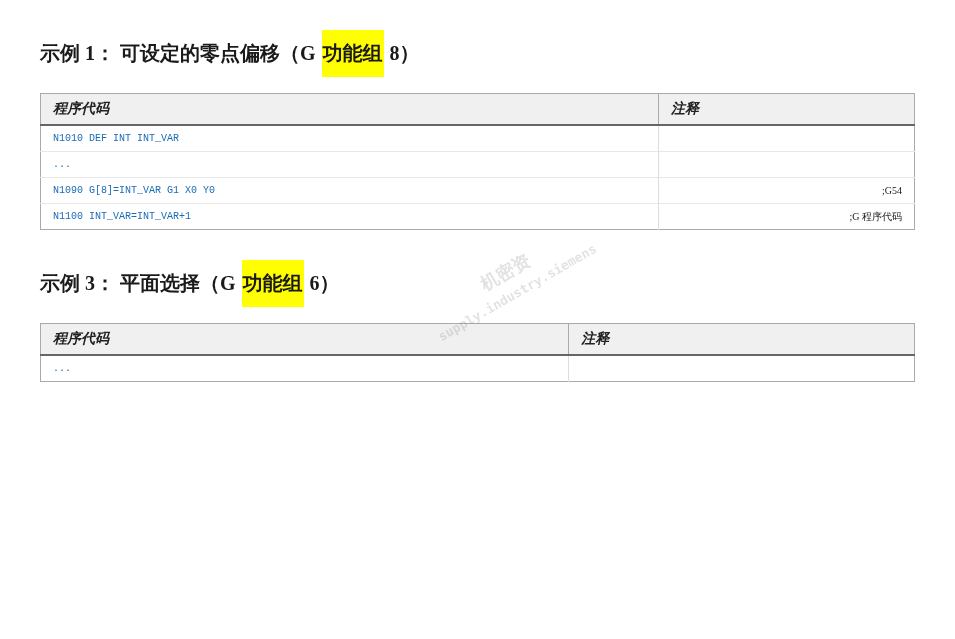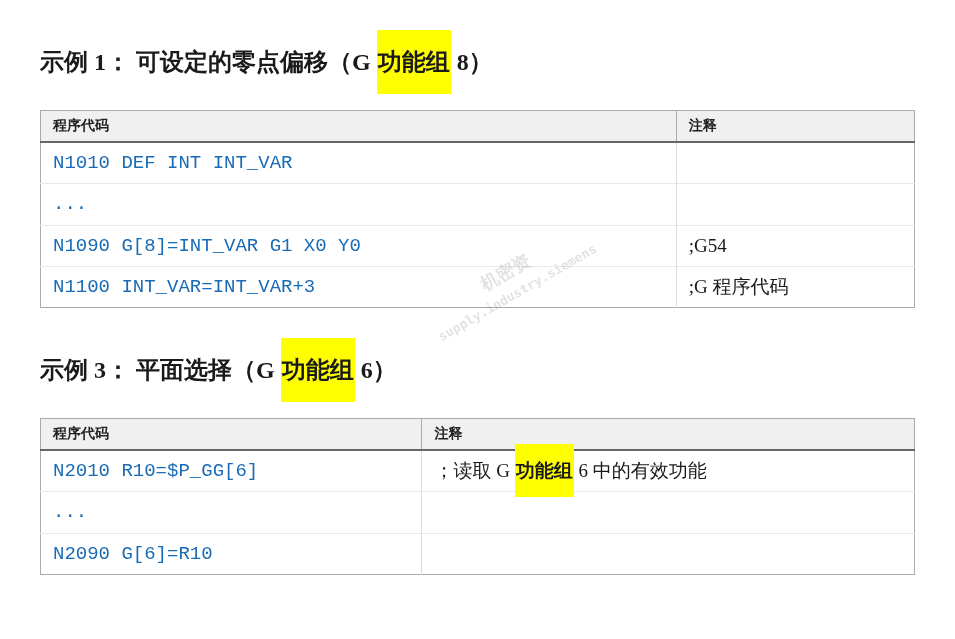--- a/index.html
+++ b/index.html
@@ -8,71 +8,73 @@
       font-family: "SimSun", "宋体", serif;
       font-size: 14px;
       color: #222;
       padding: 30px 40px;
       width: 955px;
       min-height: 639px;
       position: relative;
     }
 
     .section-title {
-      font-size: 24px;
+      font-size: 20px;
       font-weight: bold;
       color: #1a1a1a;
       margin-bottom: 16px;
       display: flex;
       align-items: baseline;
       gap: 6px;
     }
 
     .highlight-yellow {
       background-color: #ffff00;
       font-weight: bold;
-      padding: 16px 1px;
+      padding: 10px 1px;
     }
 
     .code-table {
       width: 100%;
       border-collapse: collapse;
       margin-bottom: 30px;
       border: 1px solid #aaa;
     }
 
     .code-table th {
       background: #f0f0f0;
       border-bottom: 2px solid #666;
       border-right: 1px solid #aaa;
       padding: 6px 12px;
       font-weight: bold;
       font-size: 14px;
       color: #222;
       text-align: left;
+      font-style: italic;
     }
 
     .code-table th:last-child {
       border-right: none;
     }
 
     .code-table td {
       padding: 4px 12px;
       vertical-align: top;
       border-right: 1px solid #ddd;
       font-family: "Courier New", Courier, monospace;
-      font-size: 19px;
+      font-size: 10px;
       line-height: 1.7;
       color: #1a6bb5;
     }
 
     .code-table td:last-child {
       border-right: none;
       color: #1a1a1a;
       font-family: "SimSun", "宋体", serif;
+      text-align: right;
     }
 
     .code-table tr {
       border-bottom: 1px solid #e8e8e8;
     }
 
     .code-table tr:last-child {
       border-bottom: none;
     }
 
@@ -140,46 +142,38 @@
     </tr>
     <tr>
       <td>...</td>
       <td class="comment-cell"></td>
     </tr>
     <tr>
       <td>N1090 G[8]=INT_VAR G1 X0 Y0</td>
       <td class="comment-cell">;G54</td>
     </tr>
     <tr>
-      <td>N1100 INT_VAR=INT_VAR+3</td>
+      <td>N1100 INT_VAR=INT_VAR+1</td>
       <td class="comment-cell">;G 程序代码</td>
     </tr>
   </tbody>
 </table>
 
 <div class="section-title">
   <span>示例 3：  平面选择（G </span>
     <span class="highlight-yellow">功能组</span>
     <span> 6）</span>
 </div>
 
 <table class="code-table">
   <thead>
     <tr>
       <th>程序代码</th>
       <th>注释</th>
     </tr>
   </thead>
   <tbody>
     <tr>
-      <td>N2010 R10=$P_GG[6]</td>
-      <td class="comment-cell">；读取 G <span class="highlight-yellow">功能组</span> 6 中的有效功能</td>
-    </tr>
-    <tr>
       <td>...</td>
-      <td class="comment-cell"></td>
-    </tr>
-    <tr>
-      <td>N2090 G[6]=R10</td>
       <td class="comment-cell"></td>
     </tr>
   </tbody>
 </table>
 
 </body></html>

